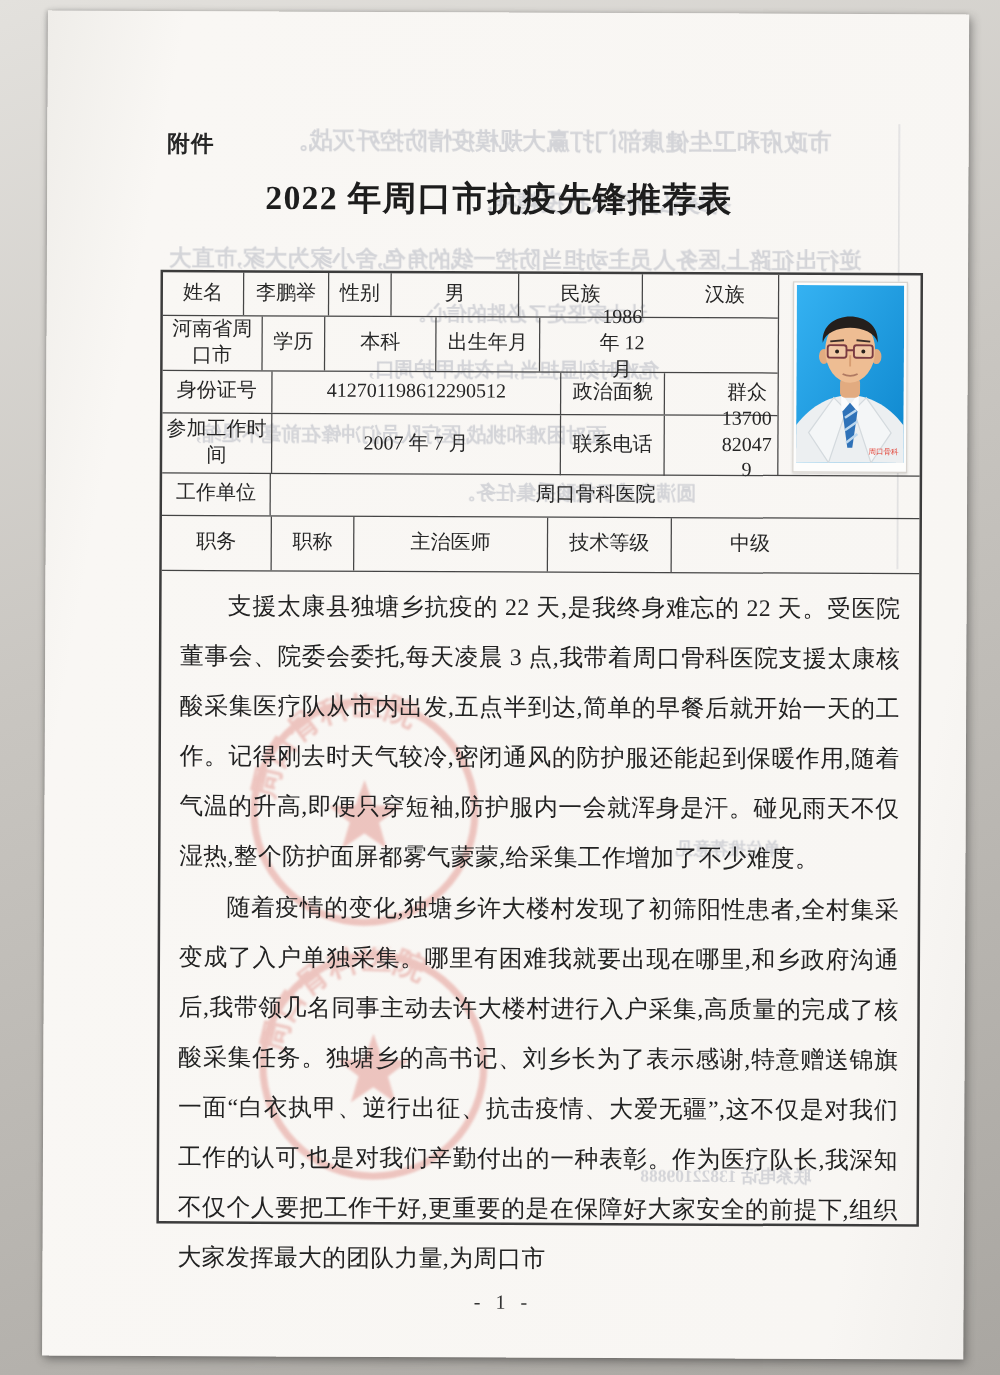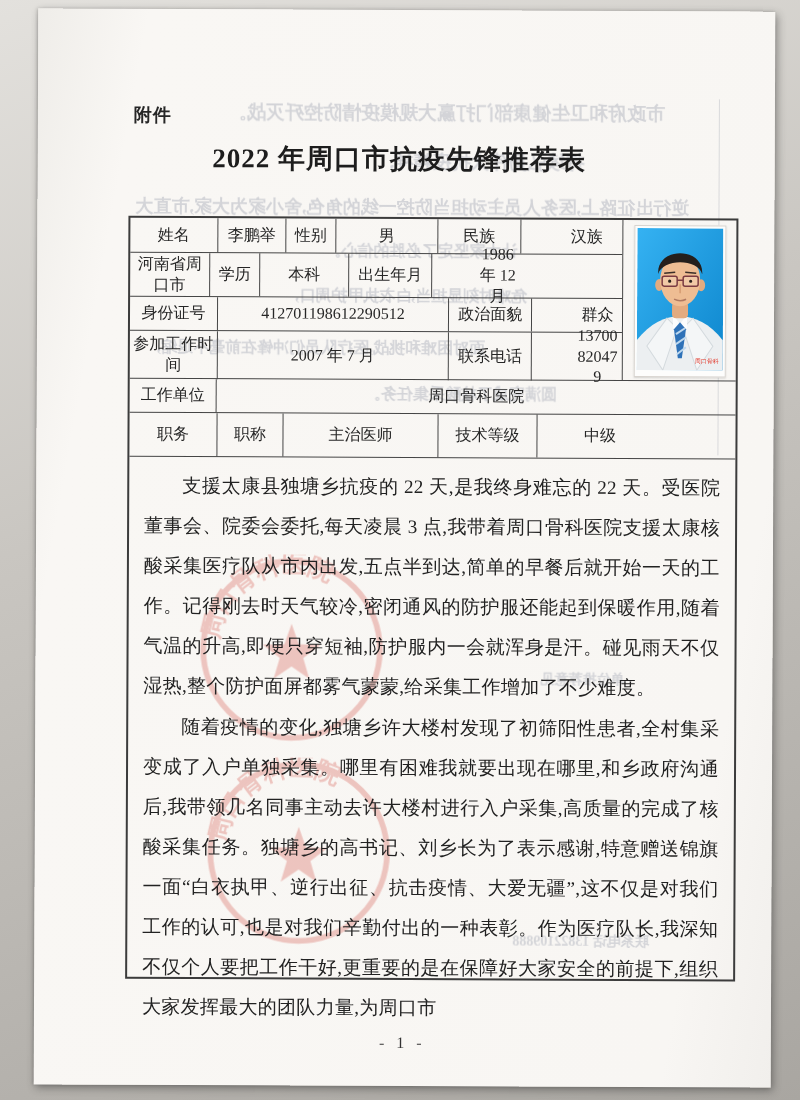--- a/index.html
+++ b/index.html
@@ -92,25 +92,25 @@
   </svg>
 
   <div class="attach">附件</div>
   <h1 class="title">2022 年周口市抗疫先锋推荐表</h1>
 
   <div class="formtable">
 
     <div class="topwrap">
       <div class="leftgrid">
         <div class="trow r1 bb">
-          <div class="c" style="width:88px">姓名</div>
+          <div class="c" style="width:65px">姓名</div>
           <div class="c" style="width:68px">李鹏举</div>
           <div class="c" style="width:50px">性别</div>
           <div class="c" style="width:102px">男</div>
-          <div class="c" style="width:83px">民族</div>
+          <div class="c" style="width:99px">民族</div>
           <div class="c" style="width:90px">汉族</div>
         </div>
         <div class="trow r2 bb">
           <div class="c" style="width:80px">河南省周口市</div>
           <div class="c" style="width:50px">学历</div>
           <div class="c" style="width:89px">本科</div>
           <div class="c" style="width:83px">出生年月</div>
           <div class="c" style="width:90px">1986 年 12 月</div>
         </div>
         <div class="trow r3 bb">

